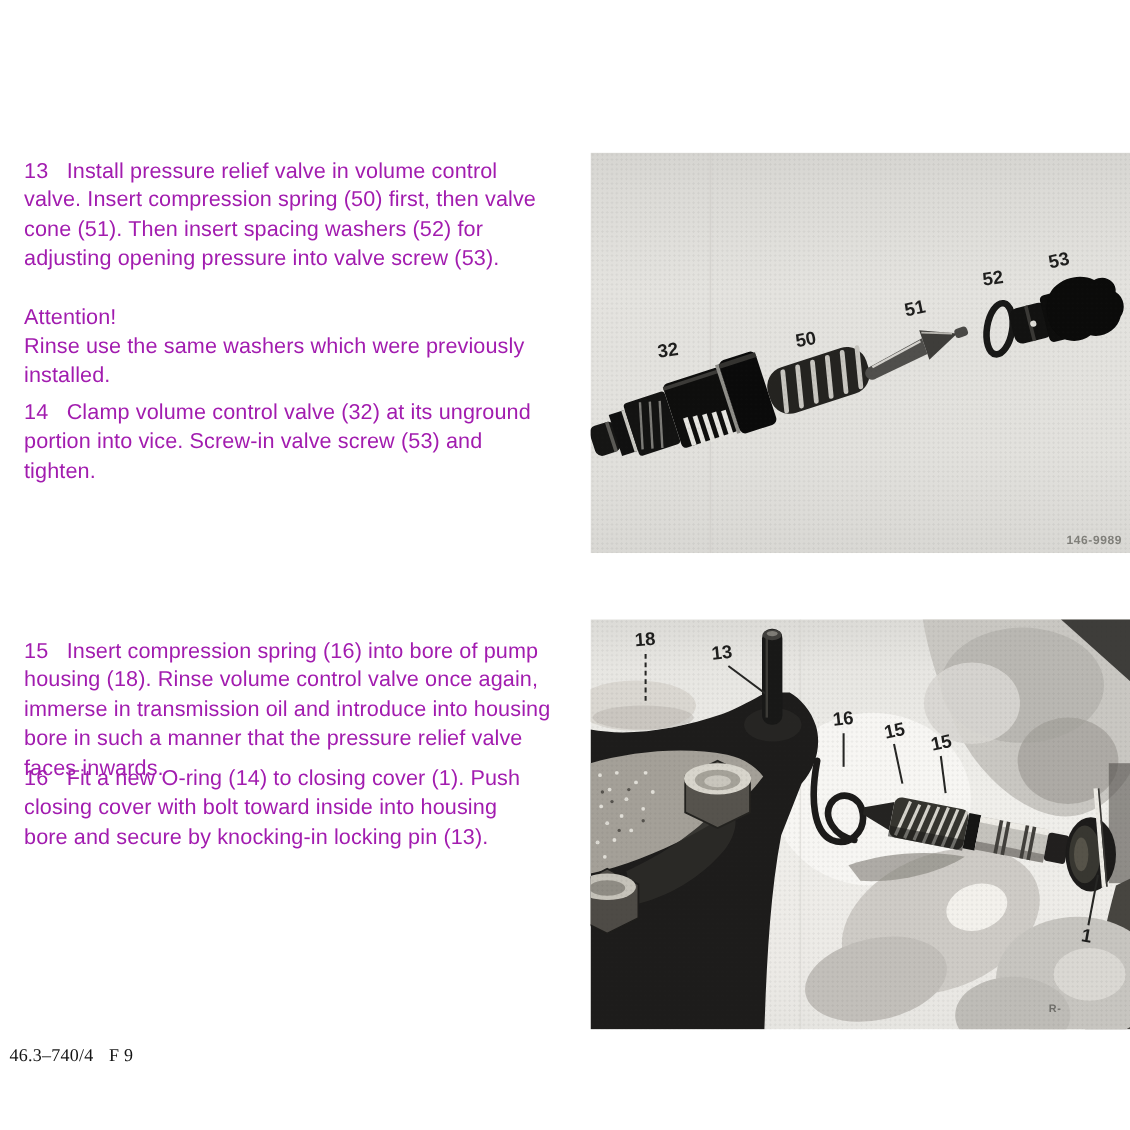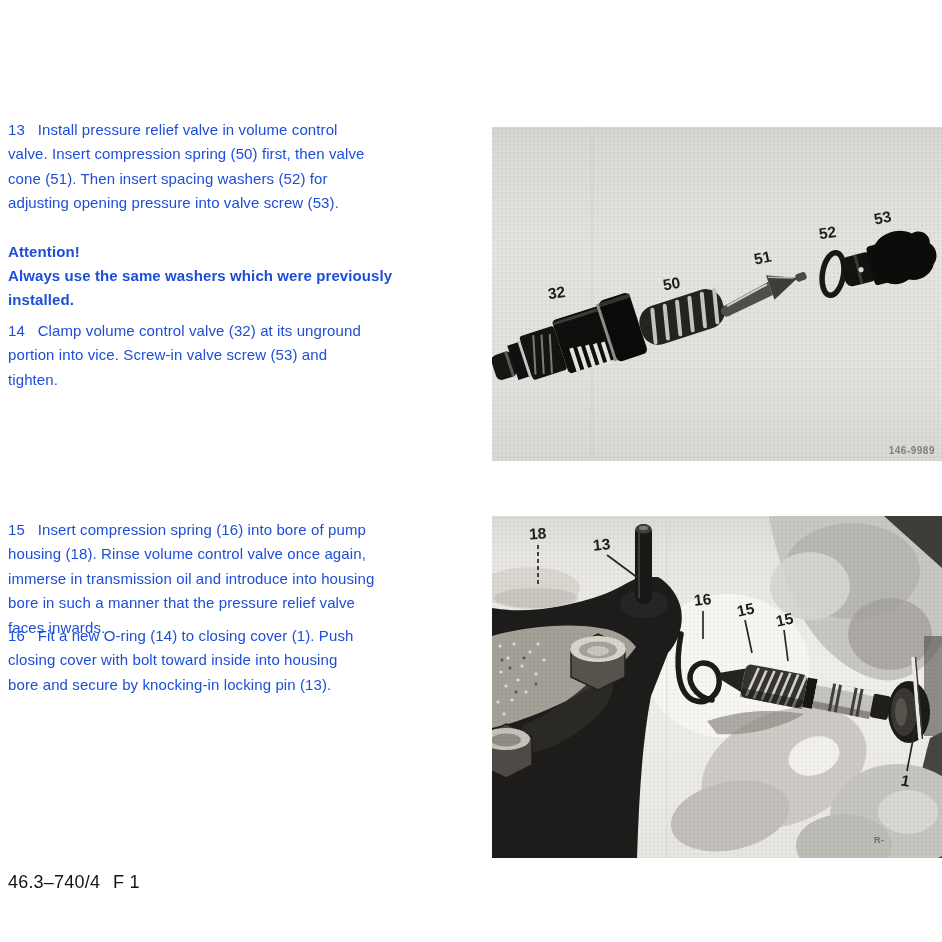--- a/index.html
+++ b/index.html
@@ -1,25 +1,25 @@
 <!DOCTYPE html>
 <html><head>
 <meta charset="utf-8">
 <style>
   html,body{margin:0;padding:0;}
   body{
     width:942px;height:942px;background:#ffffff;position:relative;
     font-family:"Liberation Sans", sans-serif;color:#151515;overflow:hidden;
   }
   .text-col p{
-    position:absolute;left:8px;margin:0;width:480px;
-    font-size:15px;line-height:24.4px;white-space:pre;
-    letter-spacing:0.1px;color:#1d4ed8;
-  }
-  .bold{font-weight:bold;}
+    position:absolute;left:8px;margin:12px;width:480px;
+    font-size:18px;line-height:24.4px;white-space:pre;
+    letter-spacing:0.1px;color:#a21caf;
+  }
+  .bold{font-weight:normal;}
   .photo{
     position:absolute;margin:0;overflow:hidden;
   }
   .photo svg{position:absolute;left:0;top:0;}
   
   .photo::after{
     content:"";position:absolute;inset:0;pointer-events:none;
     background-image:radial-gradient(rgba(40,40,40,0.06) 1px, transparent 1px);
     background-size:4px 4px;
   }
@@ -29,36 +29,36 @@
     position:absolute;font-size:15.5px;font-weight:bold;color:#1e1e1d;
     line-height:1;white-space:nowrap;
   }
   .ref{
     position:absolute;font-size:10px;font-weight:bold;letter-spacing:0.5px;
     line-height:1;white-space:nowrap;
   }
   #fig1 .ref{right:7px;bottom:5px;color:#81807b;}
   #fig2 .ref{left:382px;top:320px;font-size:9px;color:#6f6e6a;}
   .footer{
-    position:absolute;left:8px;top:872px;font-size:18px;color:#141414;
-    display:flex;gap:13px;letter-spacing:0.2px;
+    position:absolute;left:8px;top:872px;font-size:15px;color:#141414;
+    display:flex;gap:13px;letter-spacing:0.2px;font-family:Liberation Serif, serif;
   }
 </style>
 </head>
 <body>
 
 <div id="page">
 
   <main class="text-col">
     <p style="top:118px">13&nbsp;&nbsp;&nbsp;Install pressure relief valve in volume control
 valve. Insert compression spring (50) first, then valve
 cone (51). Then insert spacing washers (52) for
 adjusting opening pressure into valve screw (53).</p>
     <p class="bold" style="top:240px">Attention!</p>
-    <p class="bold" style="top:264px">Always use the same washers which were previously
+    <p class="bold" style="top:264px">Rinse use the same washers which were previously
 installed.</p>
     <p style="top:319px">14&nbsp;&nbsp;&nbsp;Clamp volume control valve (32) at its unground
 portion into vice. Screw-in valve screw (53) and
 tighten.</p>
     <p style="top:518px">15&nbsp;&nbsp;&nbsp;Insert compression spring (16) into bore of pump
 housing (18). Rinse volume control valve once again,
 immerse in transmission oil and introduce into housing
 bore in such a manner that the pressure relief valve
 faces inwards.</p>
     <p style="top:624px">16&nbsp;&nbsp;&nbsp;Fit a new O-ring (14) to closing cover (1). Push
@@ -281,16 +281,16 @@
     <span class="plabel" style="left:101px;top:21px;transform:rotate(-6deg)">13</span>
     <span class="plabel" style="left:202px;top:76px;transform:rotate(-6deg)">16</span>
     <span class="plabel" style="left:245px;top:86px;transform:rotate(-12deg)">15</span>
     <span class="plabel" style="left:284px;top:96px;transform:rotate(-12deg)">15</span>
     <span class="plabel" style="left:409px;top:257px;transform:rotate(10deg)">1</span>
     <span class="ref">R-</span>
   </figure>
 
   <div class="footer">
     <span>46.3–740/4</span>
-    <span>F 1</span>
+    <span>F 9</span>
   </div>
 
 </div>
 
 </body></html>

